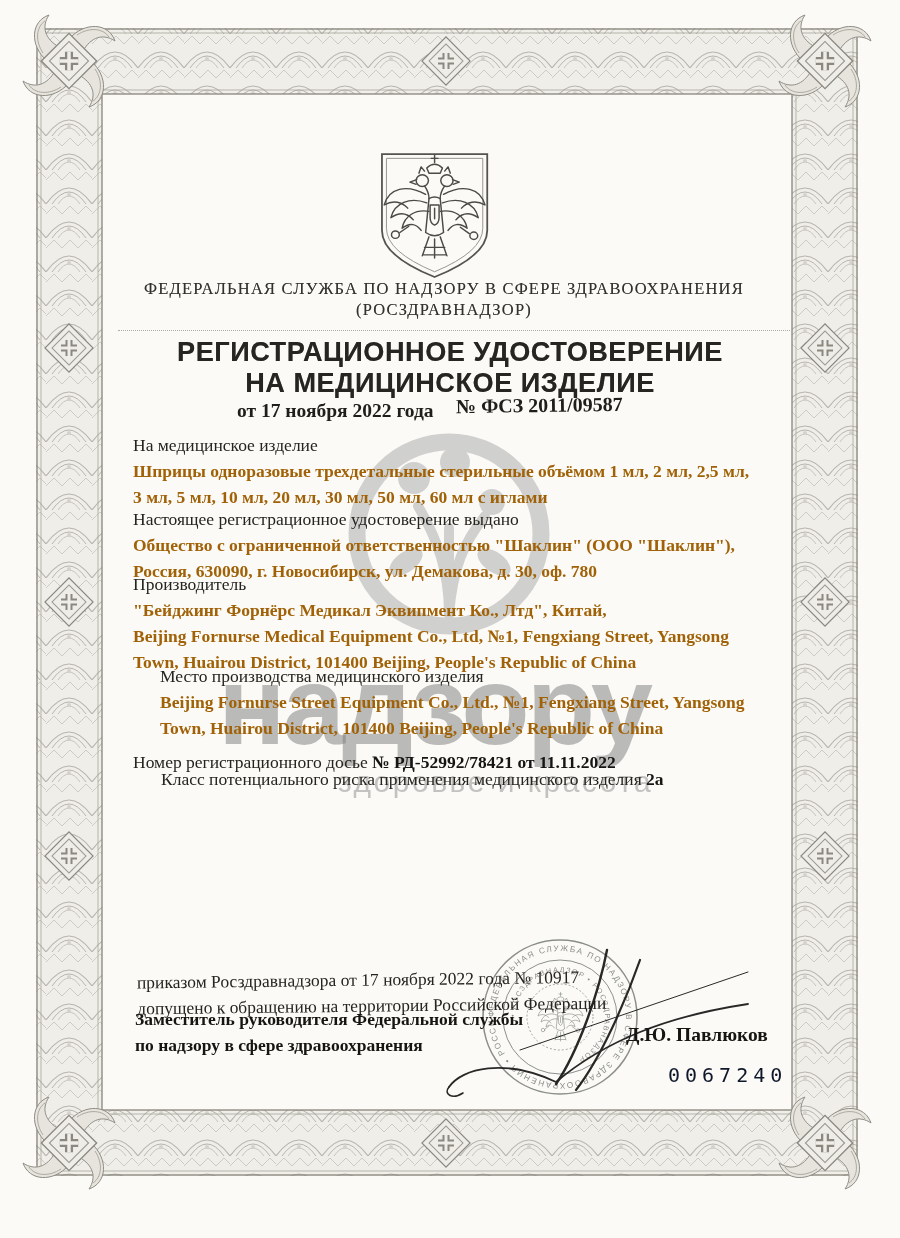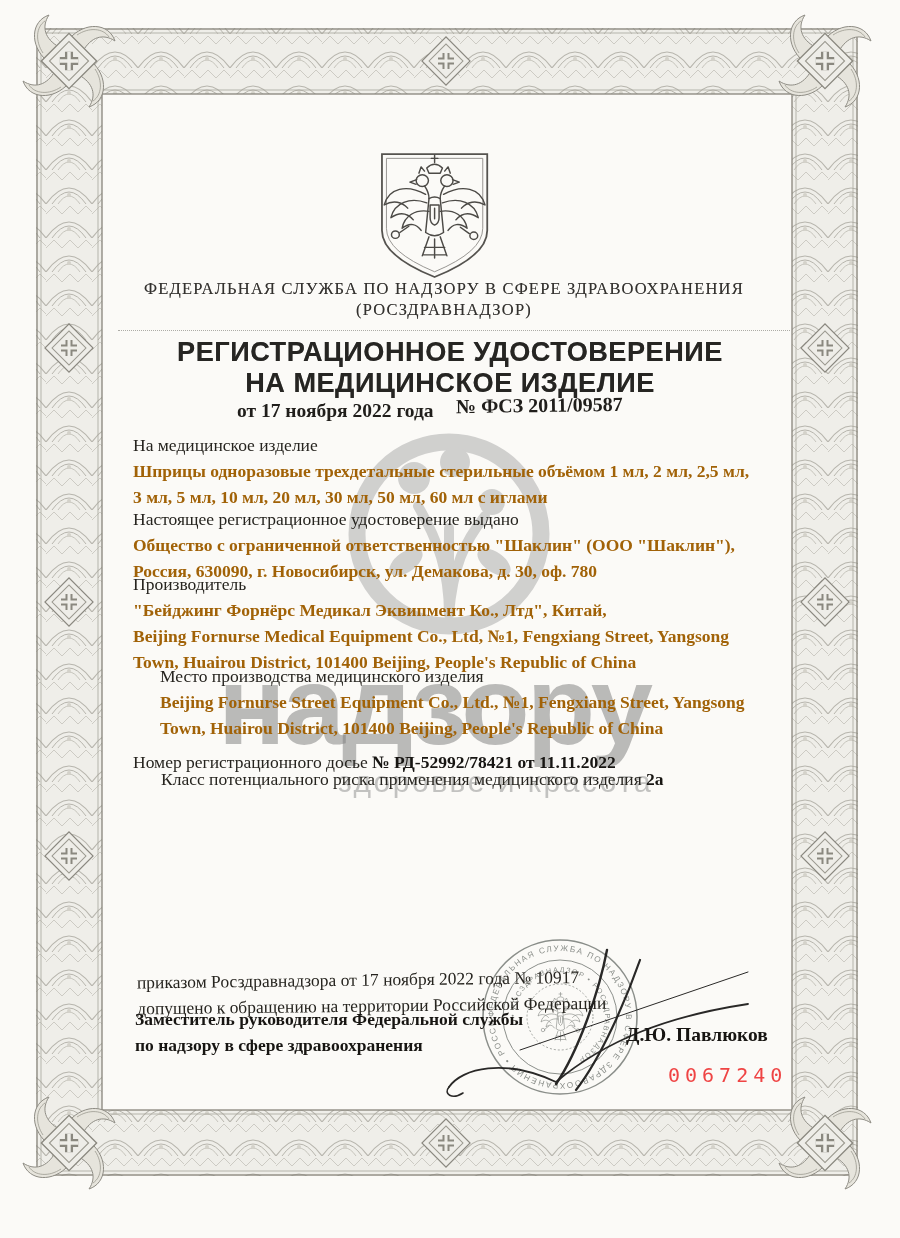--- a/index.html
+++ b/index.html
@@ -18,21 +18,21 @@
   .doc-number{position:absolute;left:456px;top:0;font-weight:bold;font-size:20px;transform:rotate(-.8deg);}
   .rule{border-top:1.5px dotted rgba(110,108,100,.55);height:0;}
   .field{left:133px;width:645px;line-height:26px;font-size:17.5px;}
   .field .lbl{font-weight:normal;color:#26241f;}
   .field .val{font-weight:bold;color:#171512;}
   .field .lines div{font-weight:bold;color:#a16207;}
   .footer-reg{left:137px;width:560px;font-size:17.5px;line-height:26px;transform:rotate(-.7deg);color:#26241f;}
   .signer-role{left:135px;width:480px;font-size:17.5px;line-height:26px;font-weight:bold;color:#171512;}
   .signer-name{left:626px;top:1024px;font-size:19.5px;font-weight:bold;color:#171512;}
   .serial{left:668px;top:1063px;font-family:"DejaVu Sans Mono",monospace;font-size:20px;
-          letter-spacing:5px;color:#ef4444;}
+          letter-spacing:5px;color:#0f172a;}
   
   .wm-brand{left:218px;top:650px;width:580px;font-family:"Liberation Sans",sans-serif;font-weight:bold;
             font-size:112px;line-height:112px;letter-spacing:-3px;color:rgba(122,122,122,.50);}
   .wm-tagline{left:338px;top:765px;width:400px;font-family:"Liberation Sans",sans-serif;
               font-size:30px;letter-spacing:2.5px;color:rgba(148,148,148,.55);}
   .z0{z-index:0;} .z1{z-index:1;} .z2{z-index:2;} .z3{z-index:3;}
 </style>
 </head>
 <body>
 

